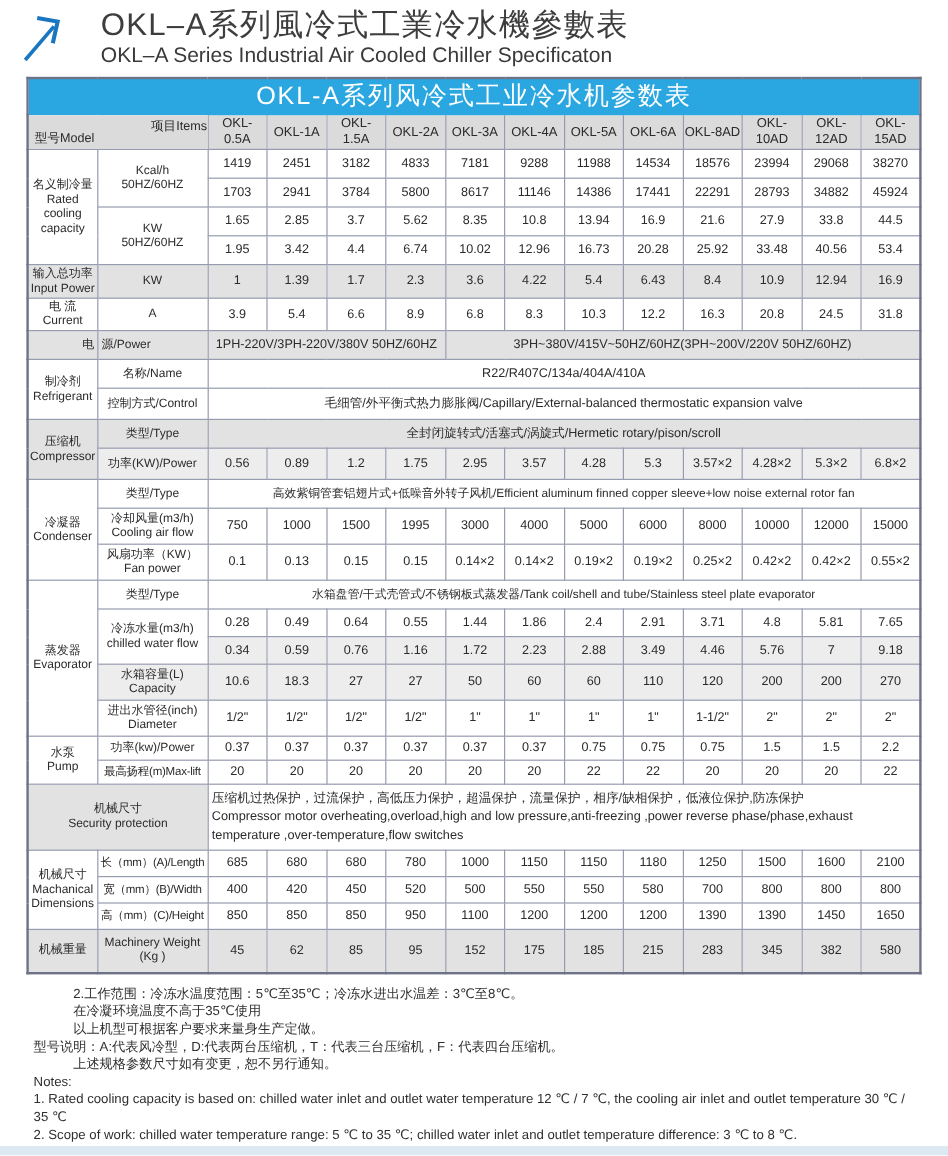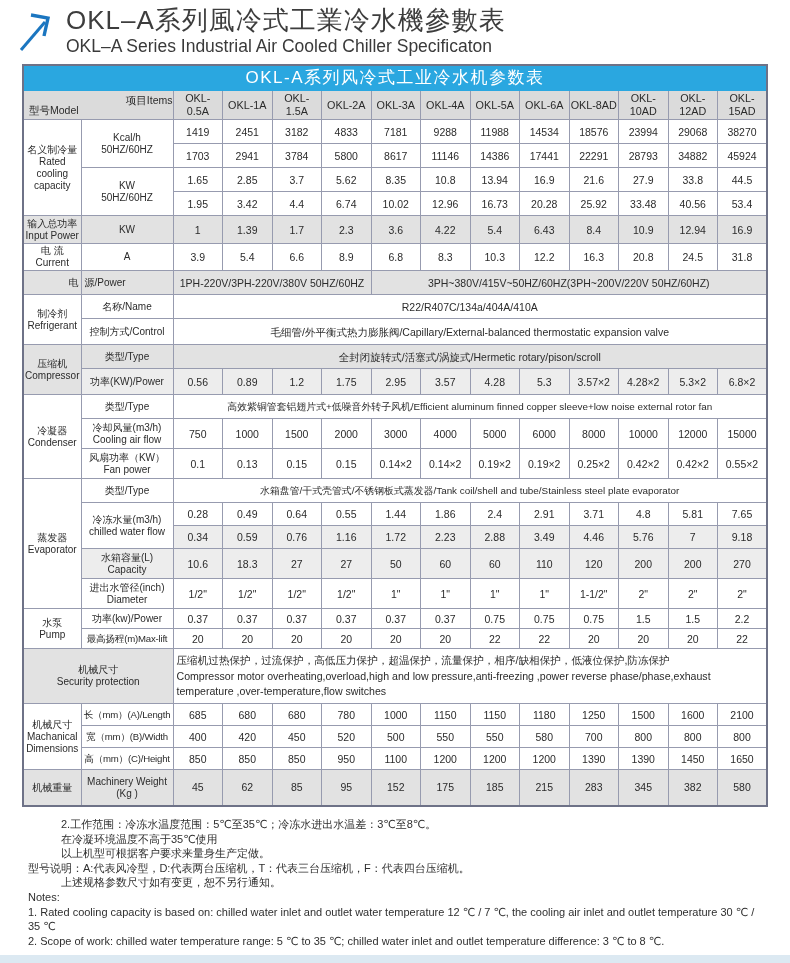--- a/index.html
+++ b/index.html
@@ -4,33 +4,33 @@
 <style>
   * { box-sizing: border-box; }
   html,body { margin:0; padding:0; }
   body {
     width:790px; height:963px; background:#ffffff; overflow:hidden; position:relative;
     font-family:"Liberation Sans","DejaVu Sans",sans-serif; color:#2e2e2e;
   }
   
   .page-header { display:flex; align-items:flex-start; padding:7px 0 0 16px; height:56px; }
   .logo { width:48px; height:44px; flex:0 0 48px; margin-top:2px; }
-  .titles { margin-left:2px; }
+  .titles { margin-left:20px; }
   .title-zh { font-size:26px; letter-spacing:1px; color:#3d3d3d; line-height:1.05; }
   .title-en { font-size:17.5px; color:#3a3a3a; margin-top:2px; }
   
   .table-wrap { margin:8px 22px 0 22px; }
   table { width:746px; border-collapse:collapse; table-layout:fixed; border:2px solid #6e7287; }
   td {
     border:1px solid #979baf; text-align:center; vertical-align:middle;
     font-size:10.5px; line-height:1.2; padding:1px; color:#2b2b2b; overflow:hidden;
   }
   td span { display:block; }
   tr.banner-row td {
-    background:#2aa7e0; color:#ffffff; font-size:17px; letter-spacing:1.5px;
+    background:#2aa7e0; color:#ffffff; font-size:21px; letter-spacing:1.5px;
     border:1px solid #2aa7e0; padding:2px;
   }
   tr.head-row td { background:#dbdbdb; font-size:10.8px; }
   .corner { position:relative; background:#dbdbdb;
     background-image:linear-gradient(to bottom right, rgba(0,0,0,0) calc(50% - 0.7px), #8f93a6 calc(50% - 0.7px), #8f93a6 calc(50% + 0.7px), rgba(0,0,0,0) calc(50% + 0.7px));
   }
   .corner .m { position:absolute; left:5px; bottom:3px; font-size:10.5px; }
   .corner .i { position:absolute; right:0; top:3px; font-size:10.5px; }
   .glabel { font-size:10px; }
   .item { font-size:10px; }
@@ -257,21 +257,21 @@
     <td colspan="12" class="sm">高效紫铜管套铝翅片式+低噪音外转子风机/Efficient aluminum finned copper sleeve+low noise external rotor fan</td>
   </tr>
   <tr style="height:30px">
     <td class="item">
       <span>冷却风量(m3/h)</span>
             <span>Cooling air flow</span>
     </td>
   <td>750</td>
           <td>1000</td>
           <td>1500</td>
-          <td>2000</td>
+          <td>1995</td>
           <td>3000</td>
           <td>4000</td>
           <td>5000</td>
           <td>6000</td>
           <td>8000</td>
           <td>10000</td>
           <td>12000</td>
           <td>15000</td>
         </tr>
   <tr style="height:30px">

